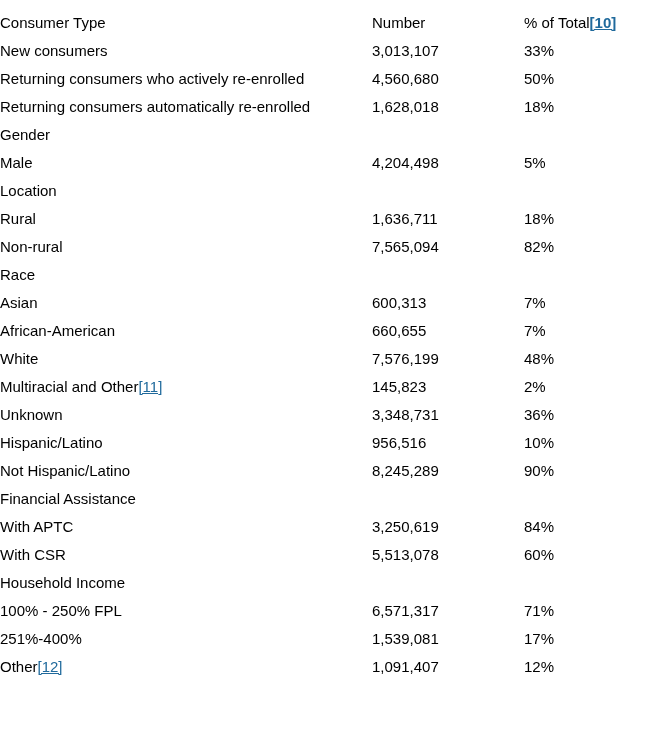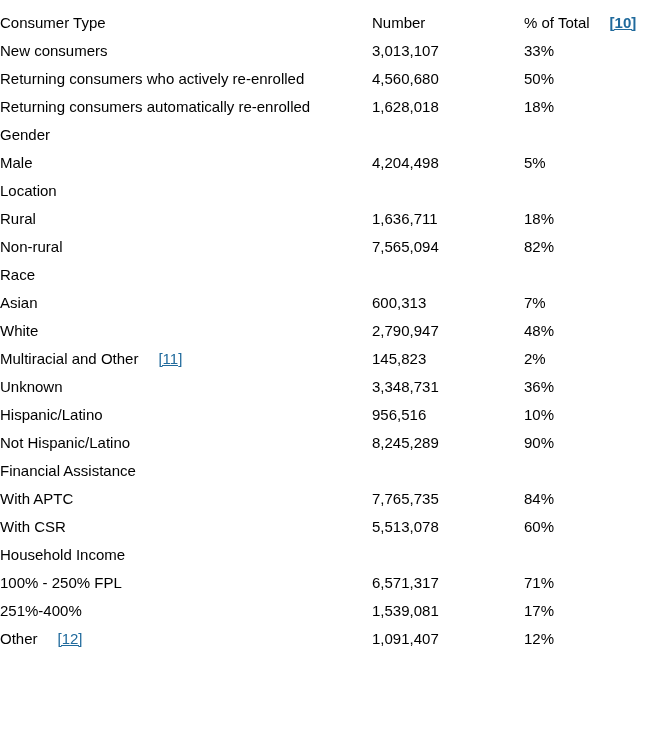--- a/index.html
+++ b/index.html
@@ -41,21 +41,20 @@
     overflow: hidden;
   }
   .col-label  { width: 372px; padding-left: 18px; }
   .col-number { width: 152px; }
   .col-percent{ width: auto; }
   .bold { font-weight: bold; }
   a.footnote {
     color: var(--link-color);
     text-decoration: underline;
     cursor: pointer;
-    margin-left: 20px;
   }
   thead a.footnote { font-weight: bold; }
 </style>
 </head>
 <body>
 
 <div class="page">
   <table class="demo-table">
     <thead>
       <tr>
@@ -109,22 +108,27 @@
           <td class="col-label bold">Race</td>
           <td class="col-number"></td>
           <td class="col-percent"></td>
         </tr>
         <tr class="">
           <td class="col-label"><span class="">Asian</span></td>
           <td class="col-number">600,313</td>
           <td class="col-percent">7%</td>
         </tr>
         <tr class="">
+          <td class="col-label"><span class="">African-American</span></td>
+          <td class="col-number">660,655</td>
+          <td class="col-percent">7%</td>
+        </tr>
+        <tr class="">
           <td class="col-label"><span class="">White</span></td>
-          <td class="col-number">2,790,947</td>
+          <td class="col-number">7,576,199</td>
           <td class="col-percent">48%</td>
         </tr>
         <tr class="">
           <td class="col-label"><span class="">Multiracial and Other</span><a class="footnote" href="#">[11]</a></td>
           <td class="col-number">145,823</td>
           <td class="col-percent">2%</td>
         </tr>
         <tr class="">
           <td class="col-label"><span class="">Unknown</span></td>
           <td class="col-number">3,348,731</td>
@@ -140,21 +144,21 @@
           <td class="col-number">8,245,289</td>
           <td class="col-percent">90%</td>
         </tr>
         <tr class="">
           <td class="col-label bold">Financial Assistance</td>
           <td class="col-number"></td>
           <td class="col-percent"></td>
         </tr>
         <tr class="">
           <td class="col-label"><span class="">With APTC</span></td>
-          <td class="col-number">7,765,735</td>
+          <td class="col-number">3,250,619</td>
           <td class="col-percent">84%</td>
         </tr>
         <tr class="">
           <td class="col-label"><span class="">With CSR</span></td>
           <td class="col-number">5,513,078</td>
           <td class="col-percent">60%</td>
         </tr>
         <tr class="">
           <td class="col-label bold">Household Income</td>
           <td class="col-number"></td>

